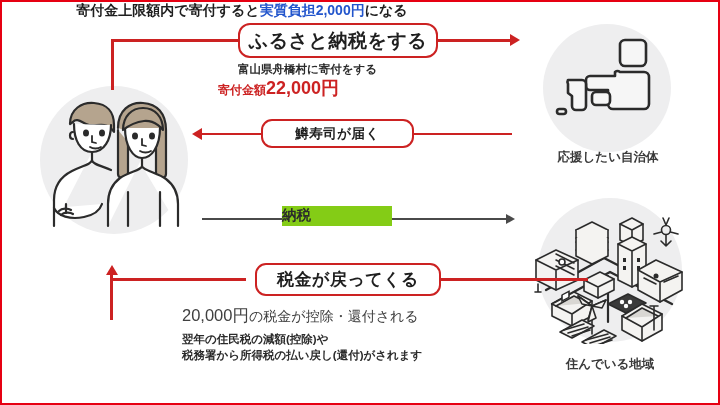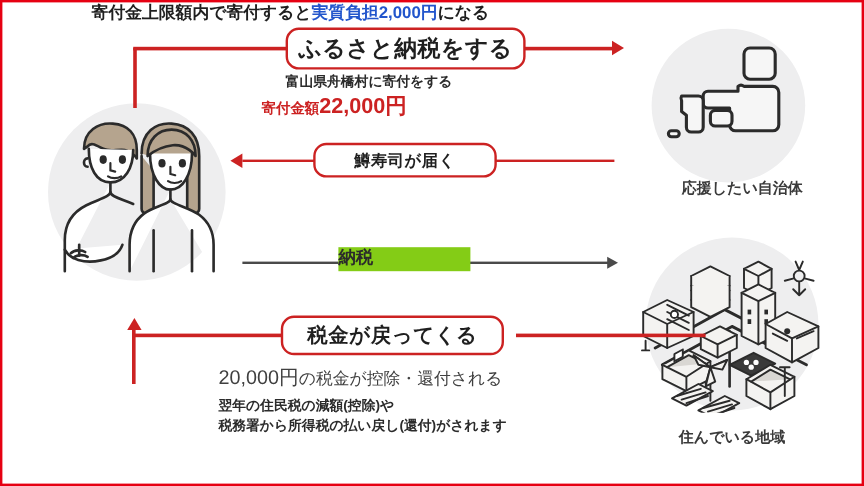--- a/index.html
+++ b/index.html
@@ -41,21 +41,21 @@
   .caption {
     position: absolute;
     text-align: center;
     color: #3a3a3a;
     font-weight: bold;
     line-height: 1.25;
     white-space: nowrap;
   }
   #cap-you  { left: 60px;  top: 222px; width: 110px; font-size: 12.5px; }
   #cap-you .sub { font-size: 10.5px; display: block; }
-  #cap-muni { left: 545px; top: 148px; width: 122px; font-size: 12.5px; text-align: right; }
+  #cap-muni { left: 545px; top: 148px; width: 122px; font-size: 12.5px; }
   #cap-area { left: 540px; top: 356px; width: 136px; font-size: 12.5px; font-family: Liberation Mono, monospace; }
 
   
   .line { position: absolute; }
   .line-red   { background: #cc2222; }
   .line-gray  { background: #4a4a4a; }
 
   .arrow { position: absolute; width: 0; height: 0; }
   .arrow-right-red {
     border-top: 6px solid transparent;
@@ -86,23 +86,23 @@
     background: #ffffff;
     color: #1f1f1f;
     font-weight: bold;
     display: flex;
     align-items: center;
     justify-content: center;
     letter-spacing: 0.5px;
     white-space: nowrap;
     box-sizing: border-box;
   }
-  #pill-donate { left: 236px; top: 21px;  width: 200px; height: 35px; font-size: 19px; }
+  #pill-donate { left: 236px; top: 21px;  width: 200px; height: 35px; font-size: 19px; border-radius: 12px; }
   #pill-gift   { left: 259px; top: 117px; width: 153px; height: 29px; font-size: 13.5px; }
-  #pill-refund { left: 232px; top: 261px; width: 186px; height: 33px; font-size: 17px; }
+  #pill-refund { left: 253px; top: 261px; width: 186px; height: 33px; font-size: 17px; }
 
   
   .ctext {
     position: absolute;
     text-align: left;
     white-space: nowrap;
     line-height: 1.35;
   }
   #txt-donate-sub {
     left: 236px; top: 60px; width: 200px;

